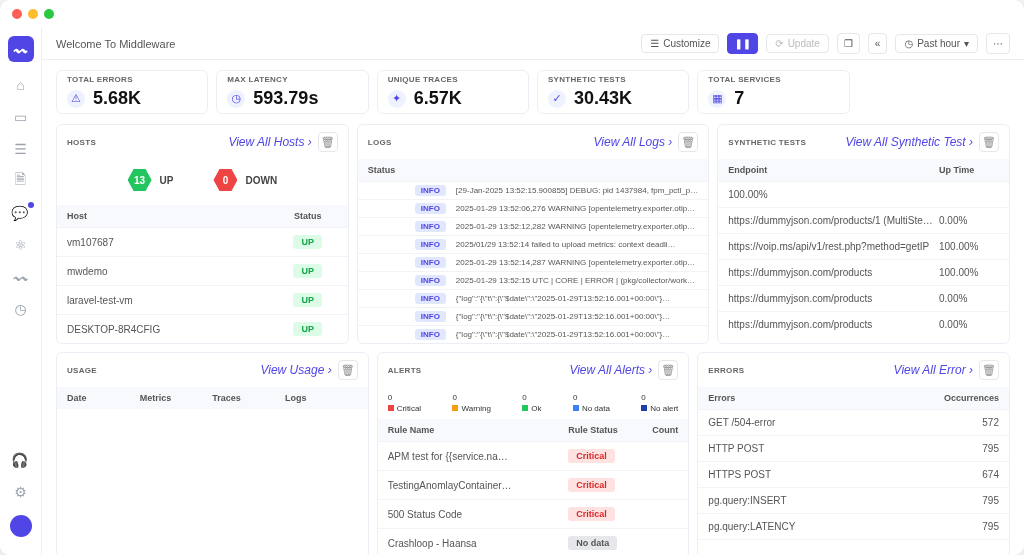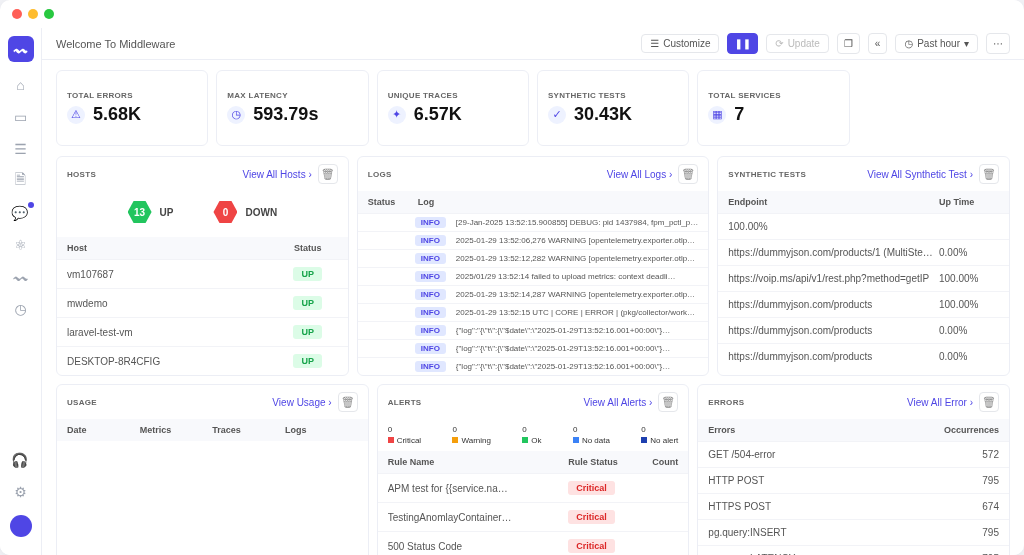--- a/index.html
+++ b/index.html
@@ -20,31 +20,31 @@
 .main { flex: 1; display: flex; flex-direction: column; overflow: hidden; }
 .topbar { height: 32px; display: flex; align-items: center; padding: 0 14px; border-bottom: 1px solid #eceef5; justify-content: space-between; }
 .welcome { color: #555; font-size: 11px; }
 .topbar-right { display: flex; align-items: center; gap: 8px; }
 .tb-btn { display: flex; align-items: center; gap: 4px; padding: 3px 8px; border: 1px solid #e5e7eb; border-radius: 4px; cursor: pointer; font-size: 10px; color: #555; background: #fff; }
 .tb-btn.icon-only { padding: 4px 6px; }
 .tb-btn.pause { background: #4f46e5; color: #fff; border-color: #4f46e5; }
 .tb-btn.disabled { color: #bbb; }
 .content { flex: 1; padding: 10px 14px; overflow: auto; }
 .stats-row { display: grid; grid-template-columns: repeat(6, 1fr); gap: 8px; margin-bottom: 10px; }
-.stat-card { border: 1px solid #eceef5; border-radius: 6px; padding: 20px 10px; background: #fff; }
+.stat-card { border: 1px solid #eceef5; border-radius: 6px; padding: 4px 10px; background: #fff; }
 .stat-label { font-size: 8px; font-weight: 700; color: #666; letter-spacing: 0.3px; }
 .stat-row { display: flex; align-items: center; gap: 8px; margin-top: 4px; }
 .stat-icon { width: 18px; height: 18px; border-radius: 50%; background: #eef2ff; color: #4f46e5; display: flex; align-items: center; justify-content: center; font-size: 11px; }
 .stat-value { font-size: 18px; font-weight: 800; color: #111; }
 .grid3 { display: grid; grid-template-columns: 1fr 1fr 1fr; gap: 8px; margin-bottom: 8px; }
 .panel { border: 1px solid #eceef5; border-radius: 6px; background: #fff; display: flex; flex-direction: column; }
 .panel-head { display: flex; align-items: center; justify-content: space-between; padding: 7px 10px; }
 .panel-title { font-size: 8px; font-weight: 700; color: #666; letter-spacing: 0.3px; }
 .panel-actions { display: flex; align-items: center; gap: 6px; }
-.link { color: #4f46e5; font-size: 10px; cursor: pointer; }
+.link { color: #4f46e5; font-size: 12px; cursor: pointer; font-style: italic; }
 .del-btn { width: 20px; height: 20px; border: 1px solid #e5e7eb; border-radius: 4px; display: flex; align-items: center; justify-content: center; color: #888; cursor: pointer; font-size: 11px; }
 .host-status { display: flex; justify-content: center; gap: 40px; padding: 10px 0 14px; }
 .hex { width: 24px; height: 22px; display: flex; align-items: center; justify-content: center; color: #fff; font-size: 10px; font-weight: 700; clip-path: polygon(25% 0, 75% 0, 100% 50%, 75% 100%, 25% 100%, 0 50%); }
 .hex.green { background: #22c55e; }
 .hex.red { background: #ef4444; }
 .hs-group { display: flex; align-items: center; gap: 8px; }
 .hs-label { font-size: 10px; font-weight: 600; color: #444; }
 .table-head { display: flex; padding: 6px 10px; font-size: 9px; font-weight: 700; color: #555; background: #f8f9fc; }
 .table-row { display: flex; padding: 7px 10px; font-size: 10px; color: #555; border-top: 1px solid #f2f3f7; align-items: center; }
 .badge { display: inline-block; padding: 2px 8px; border-radius: 3px; font-size: 9px; font-weight: 600; }
@@ -195,21 +195,20 @@
           <div class="panel">
             <div class="panel-head">
               <div class="panel-title">LOGS</div>
               <div class="panel-actions">
                 <span class="link"><span>View All Logs</span> ›</span>
                 <div class="del-btn">🗑</div>
               </div>
             </div>
             <div class="table-head">
                 <div style="width:50px">Status</div>
-                <div class="col-flex">Log</div>
               </div>
             <div id="logs-rows">
                 <div class="log-row">
                   <span class="badge info">INFO</span>
                   <span class="log-text">[29-Jan-2025 13:52:15.900855] DEBUG: pid 1437984, fpm_pctl_p…</span>
                 </div>
                 <div class="log-row">
                   <span class="badge info">INFO</span>
                   <span class="log-text">2025-01-29 13:52:06,276 WARNING [opentelemetry.exporter.otlp…</span>
                 </div>

